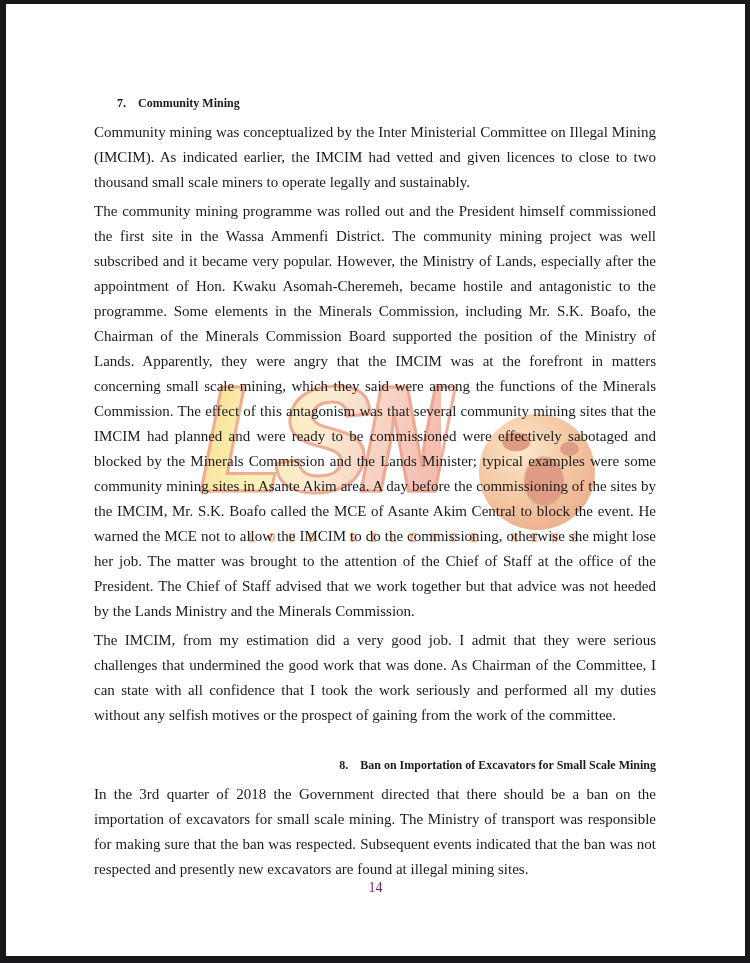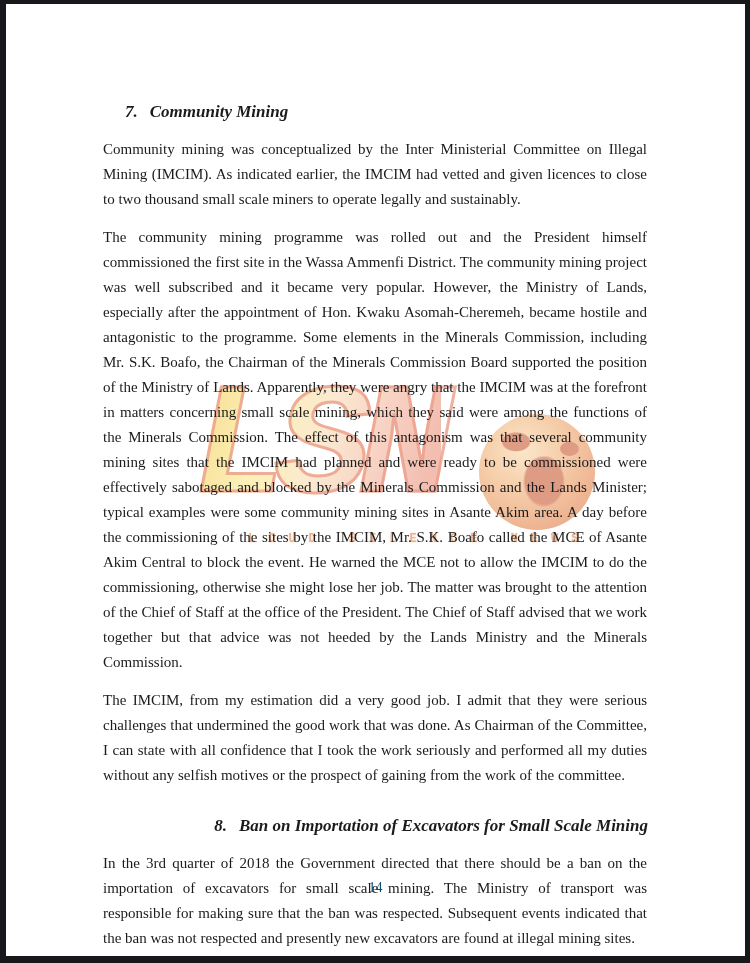--- a/index.html
+++ b/index.html
@@ -70,43 +70,42 @@
   .content {
     position: relative;
     z-index: 1;
     padding: 83px 85px 0 84px;
     font-family: "Liberation Serif", "DejaVu Serif", serif;
     font-size: 15px;
     line-height: 25px;
     color: #1b1b1b;
   }
   .heading {
-    margin: 12px;
+    margin: 4px;
     padding-left: 23px;
-    font-size: 17px;
+    font-size: 12px;
     font-weight: bold;
     line-height: 25px;
-    font-style: italic;
   }
   .heading .num { margin-right: 12px; }
   .heading-8 { margin-top: 25px; text-align: right; }
   .para {
-    margin: 13px;
+    margin: 4px;
     text-align: justify;
     text-justify: inter-word;
   }
   .page-number {
     position: absolute;
     left: 0; right: 0;
     bottom: 60px;
     z-index: 1;
     text-align: center;
     font-family: "Liberation Serif", "DejaVu Serif", serif;
     font-size: 14px;
-    color: #0c4a6e;
+    color: #701a75;
   }
 </style>
 </head>
 <body>
 
 <div class="page">
 
   <div class="watermark">
     <span class="wm-globe"></span>
     <span class="wm-lsn">LSN</span>

